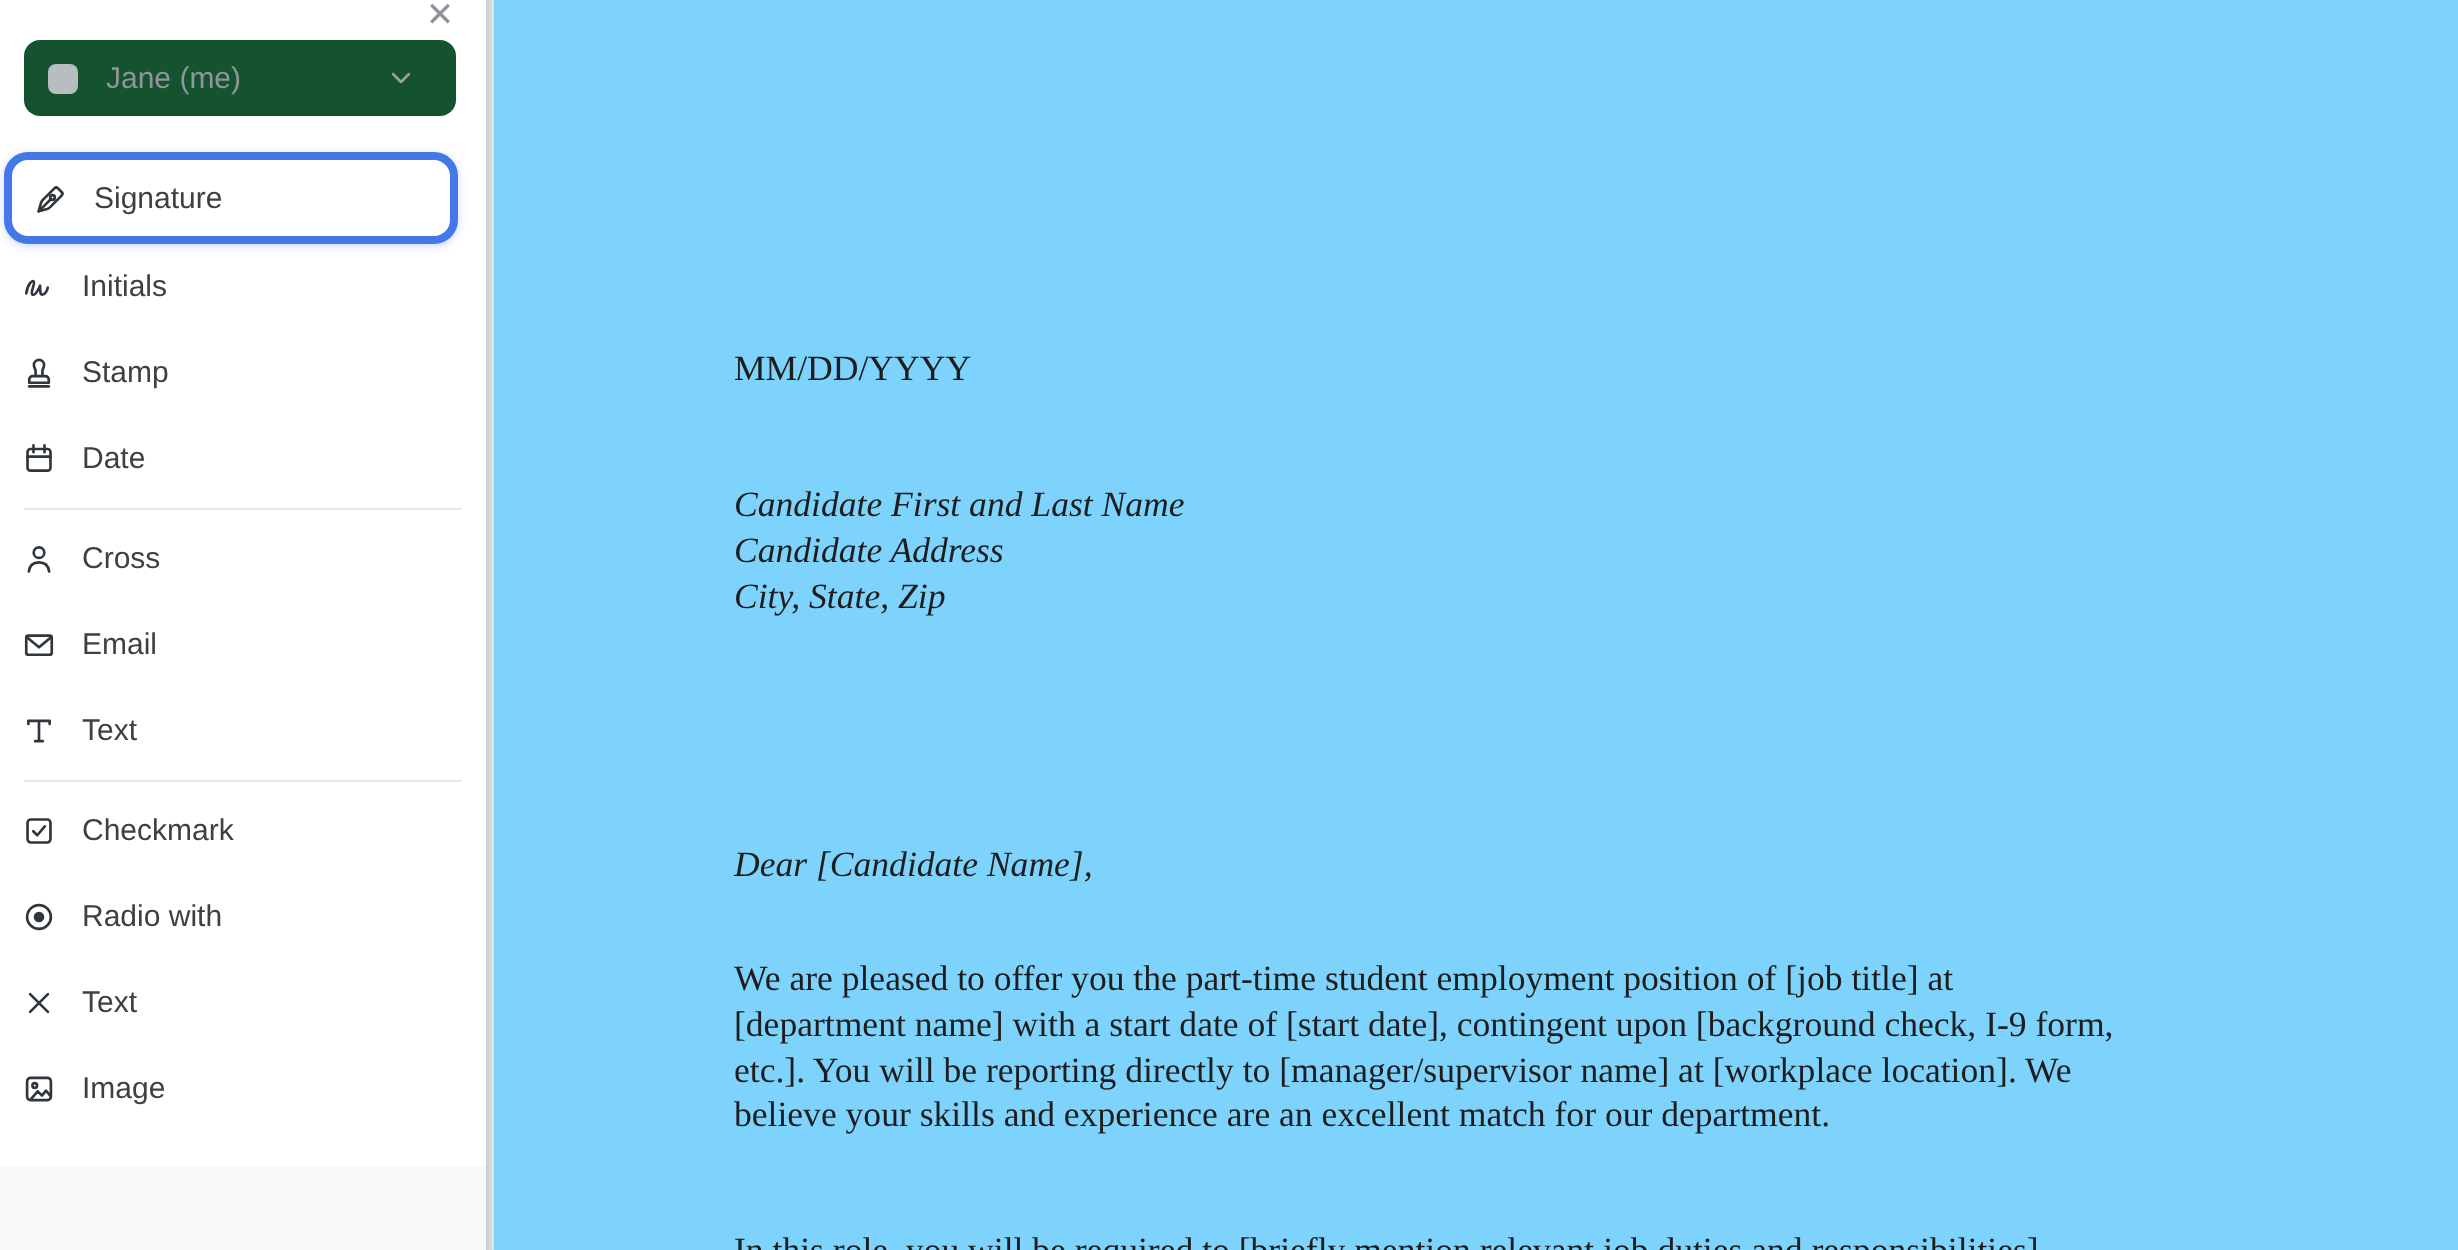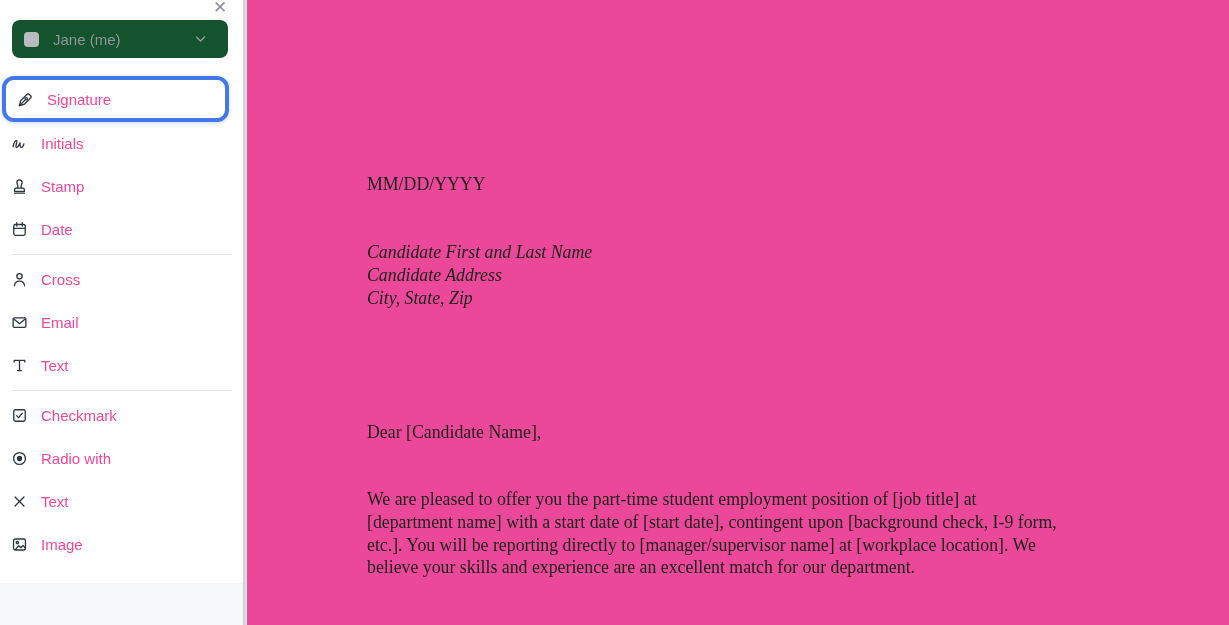--- a/index.html
+++ b/index.html
@@ -77,55 +77,55 @@
   }
   .item-ring .item { height: 38px; padding-left: 11px; }
   .item .ico {
     width: 17px; height: 17px;
     flex: 0 0 auto;
     display: flex; align-items: center; justify-content: center;
   }
   .item .lbl {
     margin-left: 13px;
     font-size: 15px;
-    color: #ec4899;
+    color: #404040;
     text-align: center;
   }
   .divider {
     height: 1px;
     background: #e6e8ea;
     margin: 3px 12px;
   }
   .panel-footer {
     position: absolute;
     left: 0; right: 4px; bottom: 0;
     height: 42px;
     background: #f7f8f9;
   }
 
   svg.line { stroke: #2f363d; stroke-width: 1.25; fill: none; stroke-linecap: round; stroke-linejoin: round; }
 
   
   .doc {
     position: absolute;
     left: 247px; top: 0; right: 0; bottom: 0;
-    background: #ec4899;
+    background: #7dd3fc;
     padding: 150px 0 0 120px;
   }
   .doc .letter {
     font-family: "Liberation Serif", serif;
     font-size: 17.8px;
     line-height: 22.7px;
     color: #1d1d1d;
     white-space: pre-line;
     width: 790px;
   }
   .para-date { margin-bottom: 23px; }
   .para-address { margin-bottom: 89px; font-style: italic; }
-  .para-salutation { margin-bottom: 22px; }
+  .para-salutation { margin-bottom: 12px; font-style: italic; }
   .para-0 { margin-bottom: 22px; }
   .para-1 { margin-bottom: 23px; }
 </style>
 </head>
 <body>
 
 <aside class="panel">
 
   <button class="close-btn">✕</button>
 

